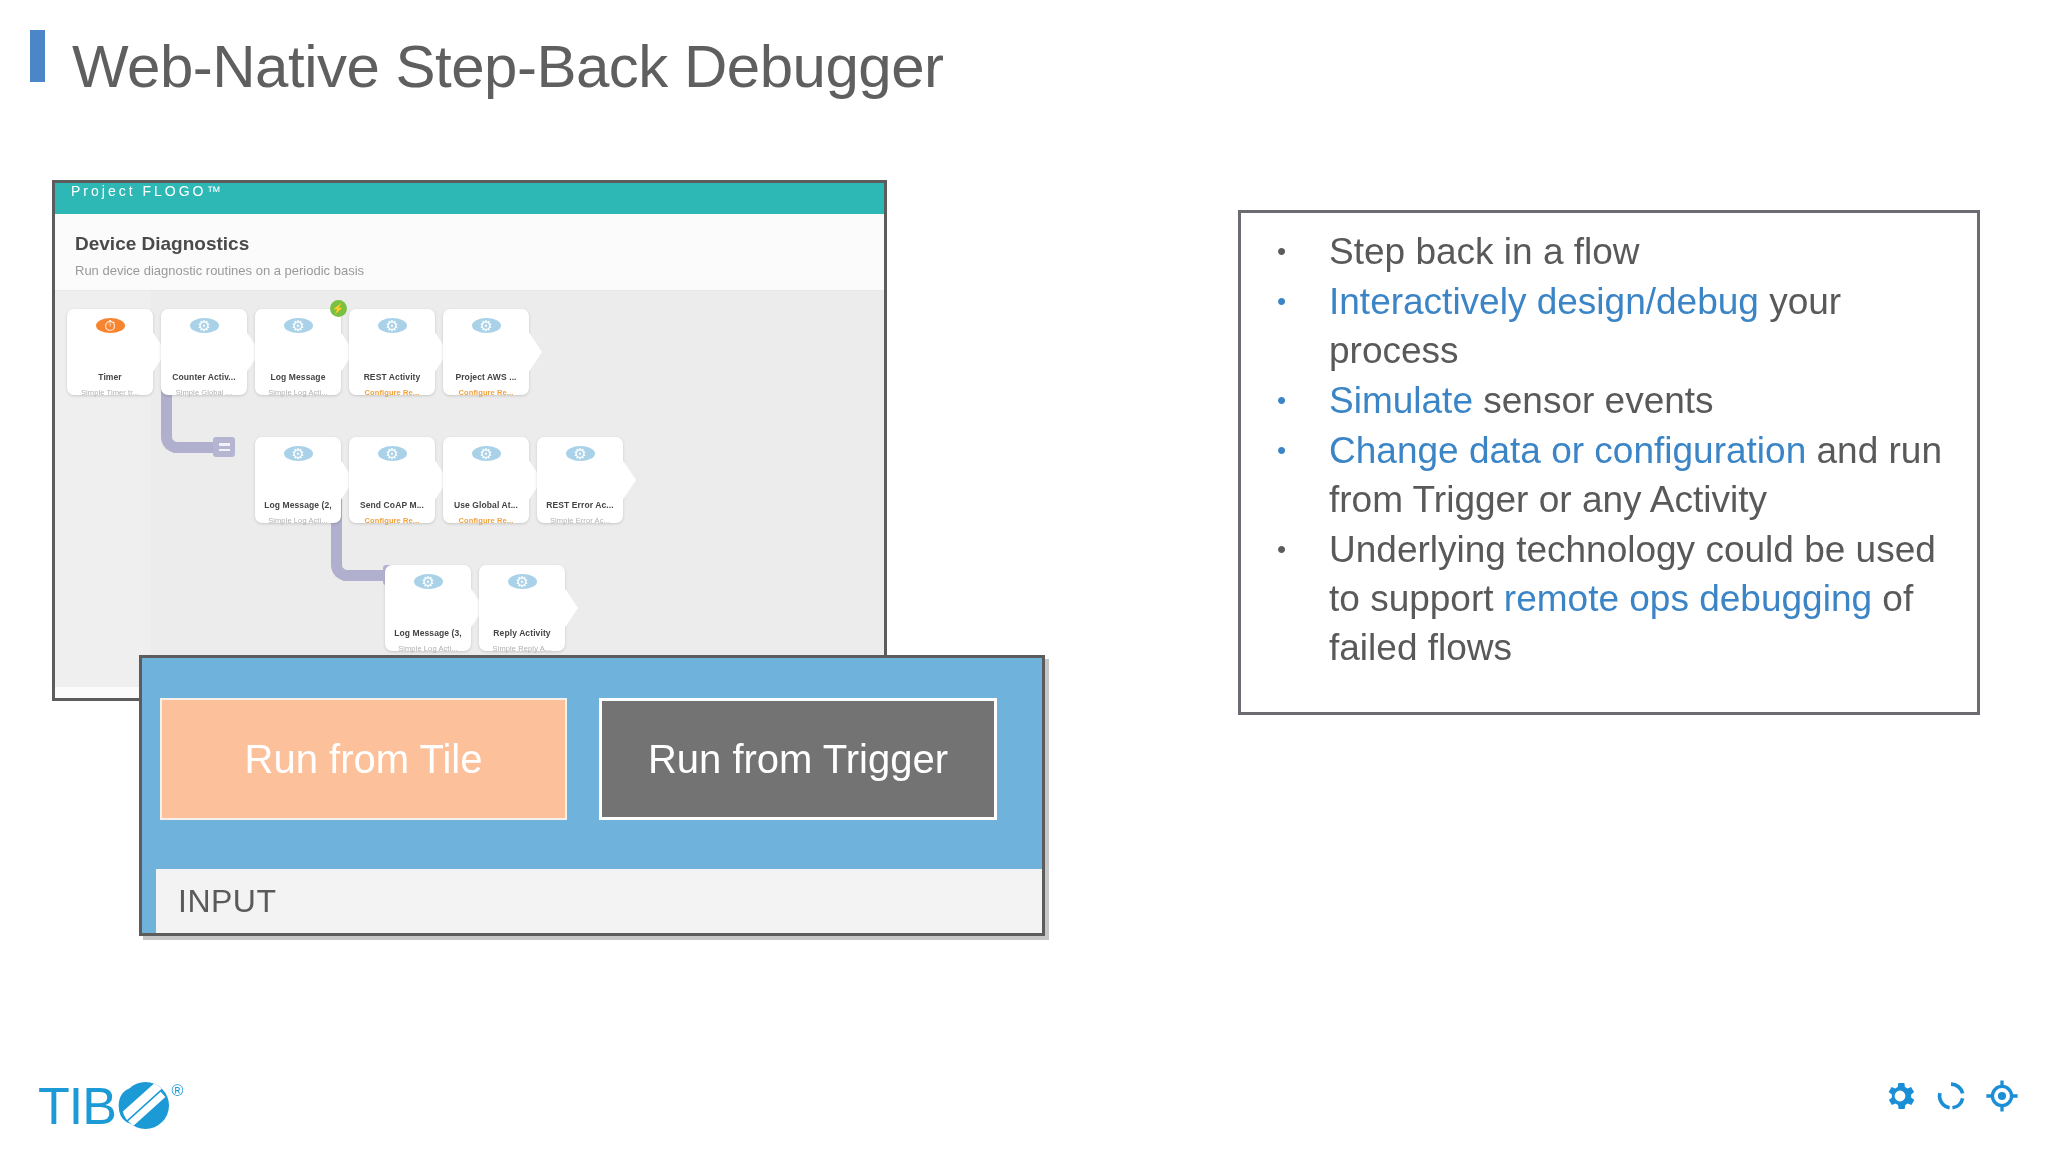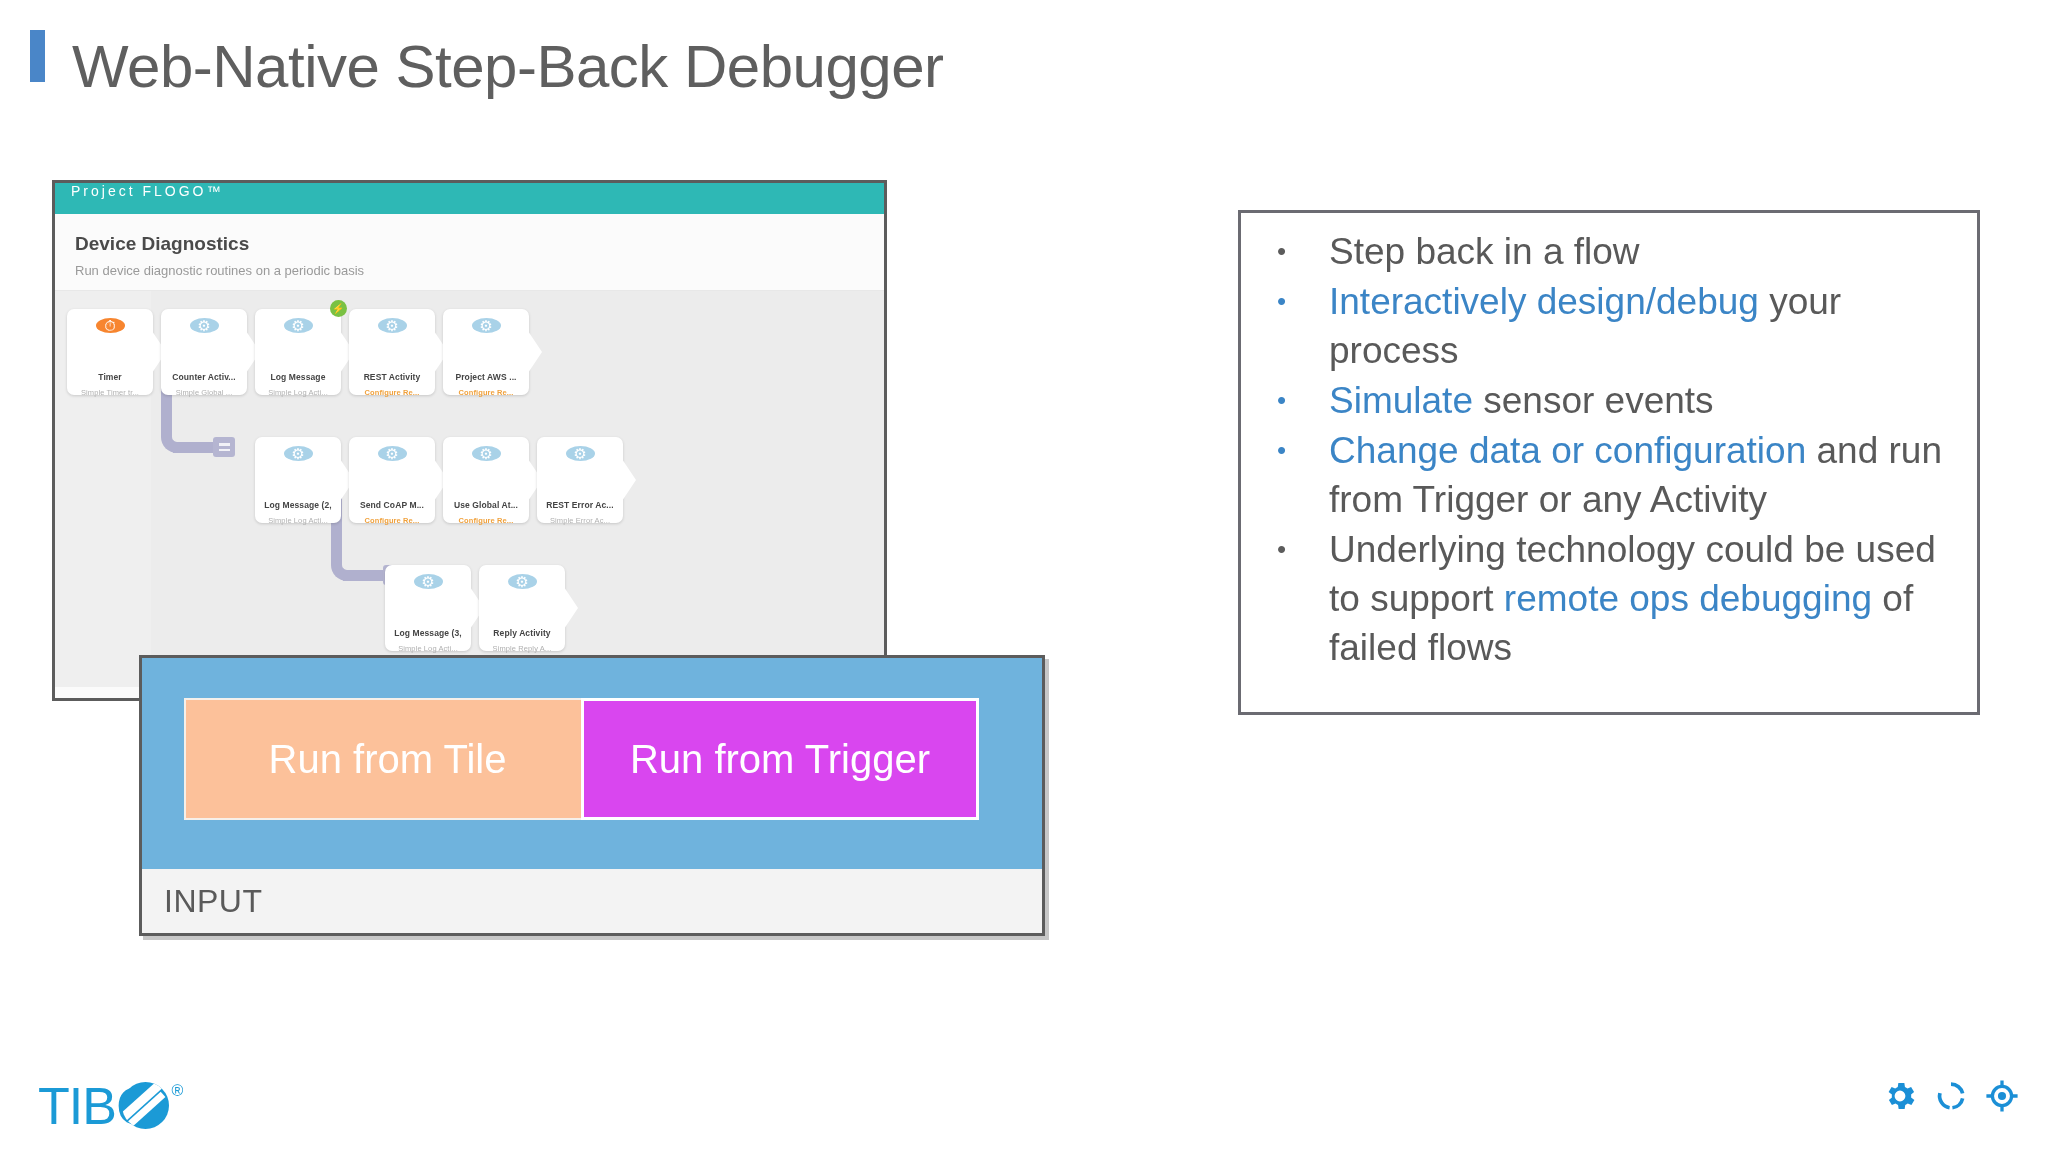--- a/index.html
+++ b/index.html
@@ -152,37 +152,37 @@
     width: 906px; height: 281px;
     border: 3px solid #5c5c5c;
     background: #6fb3dd;
     box-shadow: 4px 4px 0 rgba(0,0,0,0.22);
     overflow: hidden;
   }
   .run-buttons {
     position: absolute; left: 0; top: 0; right: 0; height: 217px;
   }
   .btn-run-tile {
-    position: absolute; left: 42px; top: 40px;
+    position: absolute; left: 18px; top: 40px;
     width: 407px; height: 122px;
     background: #fcc19a;
     border: 2px solid #f5f0ea;
     display: flex; align-items: center; justify-content: center;
     color: #ffffff; font-size: 40px; font-weight: 400;
   }
   .btn-run-trigger {
-    position: absolute; left: 439px; top: 40px;
+    position: absolute; left: 457px; top: 40px;
     width: 398px; height: 122px;
-    background: #d946ef;
+    background: #737373;
     border: 3px solid #ffffff;
     display: flex; align-items: center; justify-content: center;
     color: #ffffff; font-size: 40px; font-weight: 400;
   }
   .input-bar {
-    position: absolute; left: 0; right: 0; bottom: 0;
+    position: absolute; left: 14px; right: 0; bottom: 0;
     height: 64px;
     background: #f3f3f3;
     display: flex; align-items: center;
     padding-left: 22px;
   }
   .input-bar-label {
     font-size: 32px; color: #5a5a5a; font-weight: 400;
     letter-spacing: 0.5px;
   }
 

